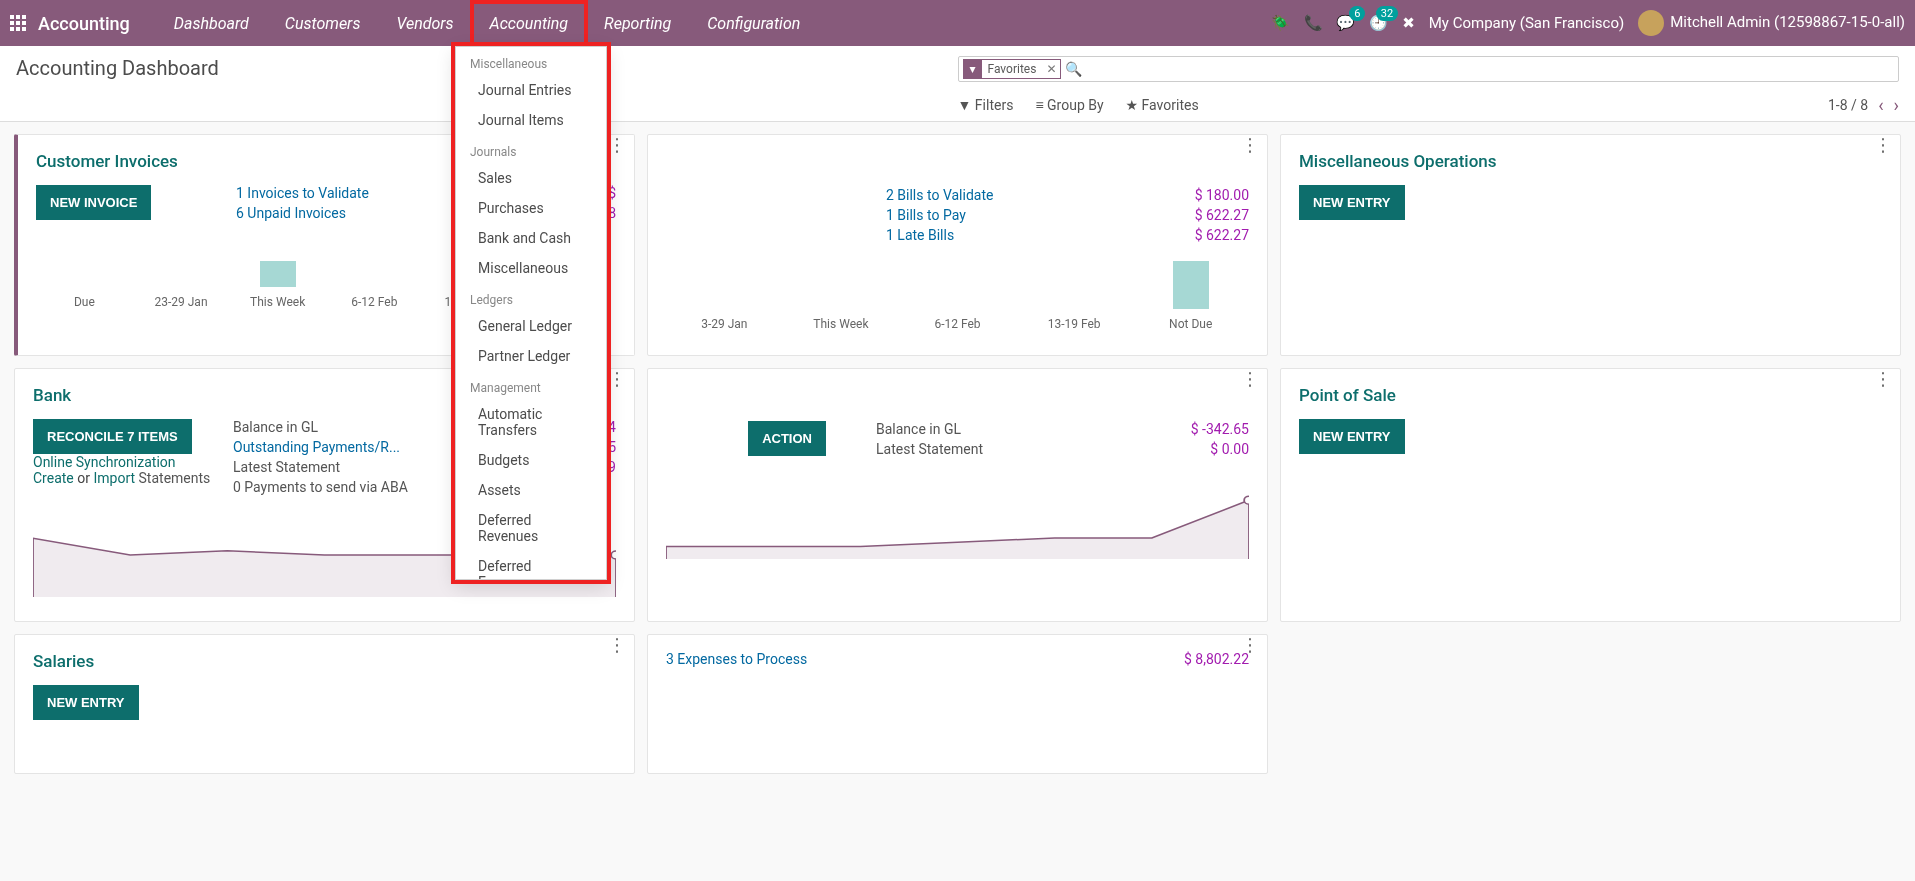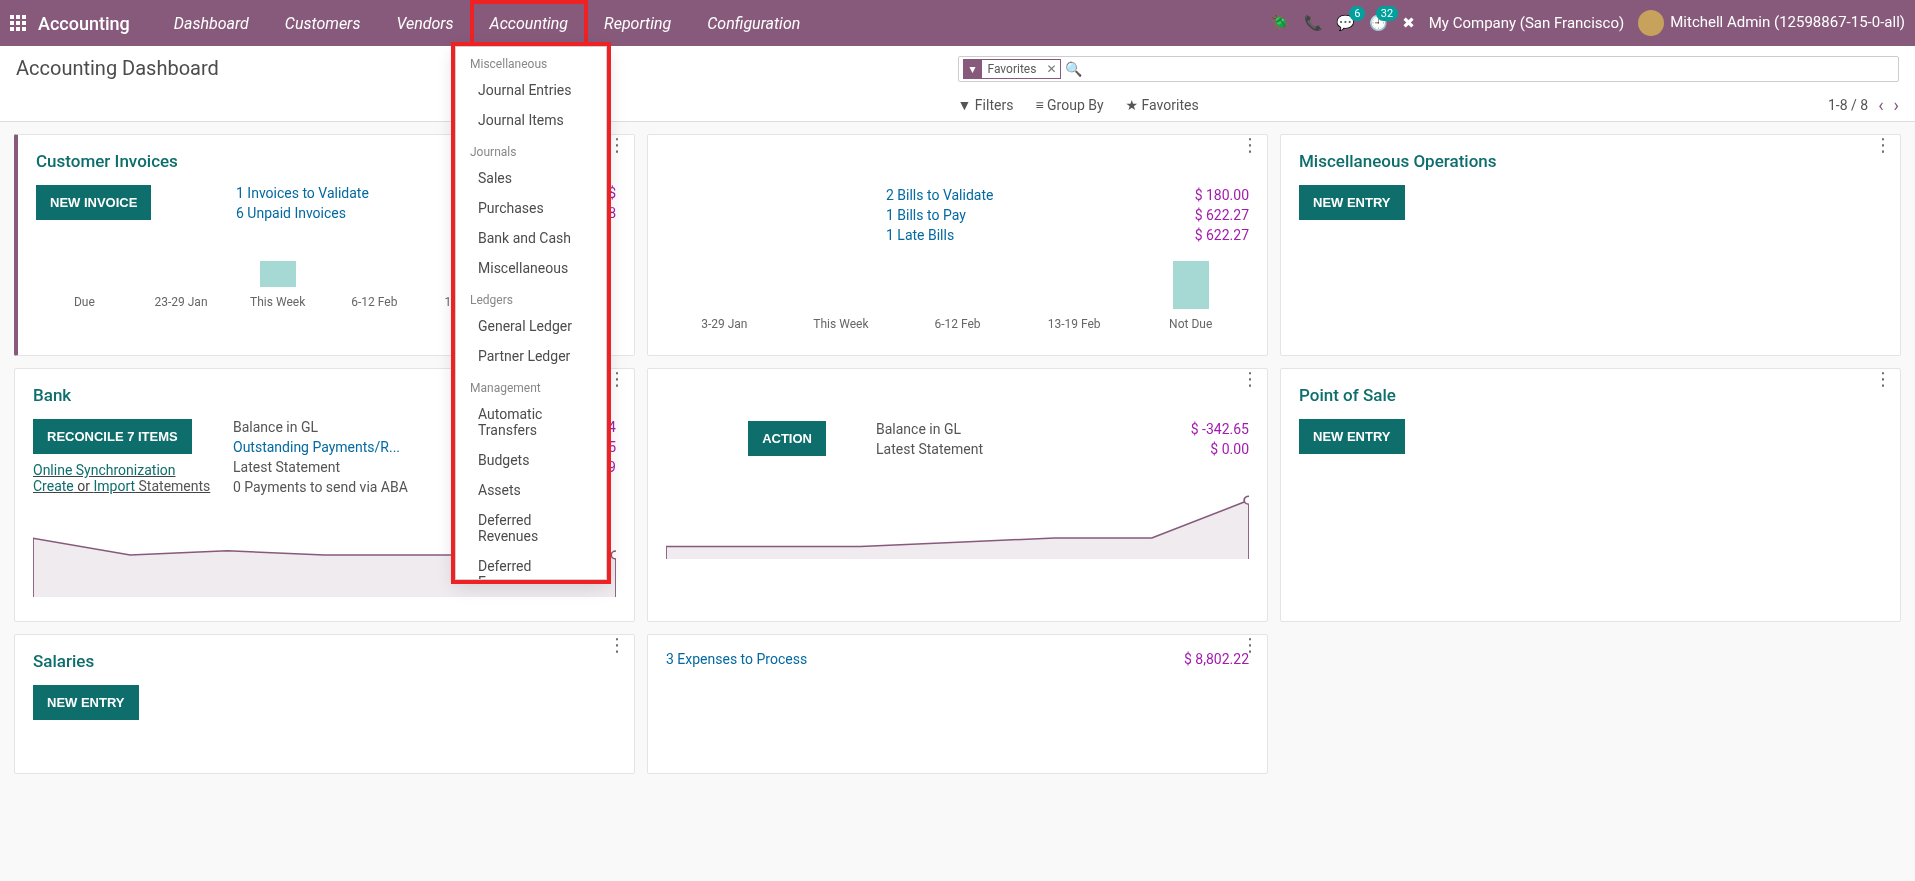--- a/index.html
+++ b/index.html
@@ -57,21 +57,21 @@
   .card-row { display:flex;justify-content:flex-end; }
   .card-col-left { width:200px; }
   .card-col-mid { flex:1; }
   .kv { display:flex; justify-content:space-between; margin-bottom:4px; }
   .kv .k { color:#0369a1; cursor:pointer; }
   .kv .k.muted { color:#555; cursor:default; }
   .kv .v { color:#a21caf; }
   .linkish { color:#0d6e6c; cursor:pointer; }
   .mutelink { color:#555; }
   .accent-border { border-left:4px solid #875a7b; }
-  .card-sub { margin-top:8px;text-decoration:underline; }
+  .card-sub { margin-top:0; }
 
   .barchart { display:flex; align-items:flex-end; height:64px; gap:0; margin-top:20px;justify-content:center; }
   .barcell { flex:1; display:flex; flex-direction:column; align-items:center; }
   .bar { width:36px; background:#a6d8d4; }
   .barlabel { font-size:12px; color:#666; margin-top:8px; text-align:center; white-space:nowrap; }
 
   .linechart { height:84px; position:relative; margin-top:14px; }
 
 </style>
 </head>

